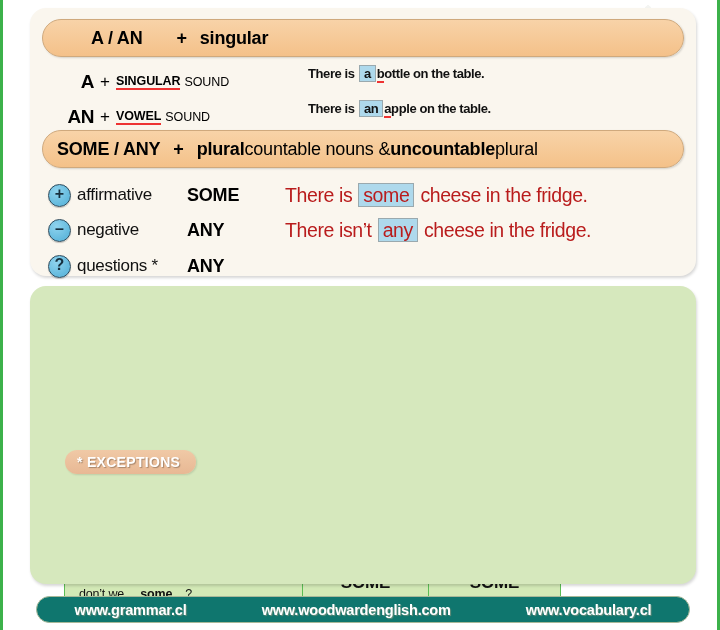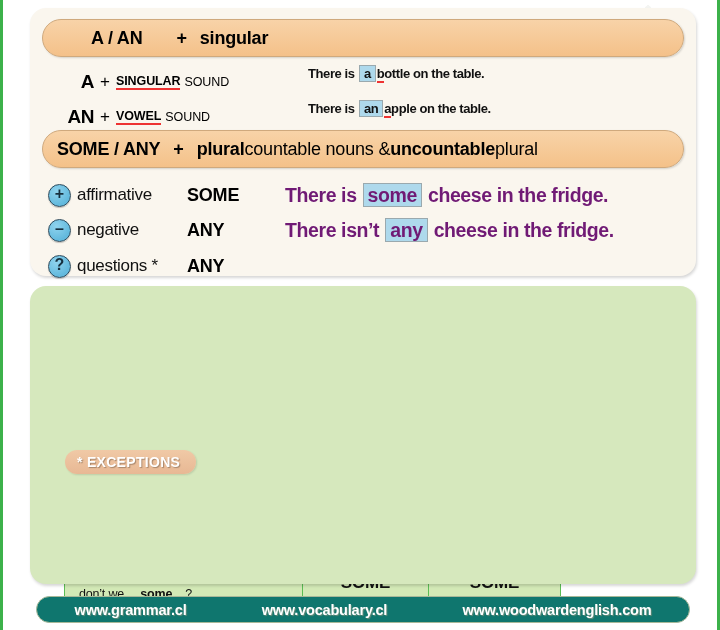--- a/index.html
+++ b/index.html
@@ -193,22 +193,22 @@
   }
   .sa-word {
     font-size: 18px;
     font-weight: bold;
     color: #000;
     width: 98px;
     letter-spacing: -0.2px;
   }
   .sa-sent {
     font-size: 19.5px;
-    font-weight: bold;
-    color: #701a75;
+    font-weight: normal;
+    color: #b91c1c;
     white-space: nowrap;
     letter-spacing: -0.4px;
   }
 
   
   .panel-bot {
     position: absolute;
     left: 27px; top: 286px;
     width: 666px; height: 298px;
     background: #d6e8bd;
@@ -479,17 +479,17 @@
     </span>
   <span class="circ row-icon" style="top:522px;">
       <span>?</span>
     </span>
   <span class="circ row-icon" style="top:557px;">
       <span>?</span>
     </span>
 
   <div class="footer">
     <span>www.grammar.cl</span>
+    <span>www.woodwardenglish.com</span>
     <span>www.vocabulary.cl</span>
-    <span>www.woodwardenglish.com</span>
   </div>
 
 </div>
 
 </body></html>

